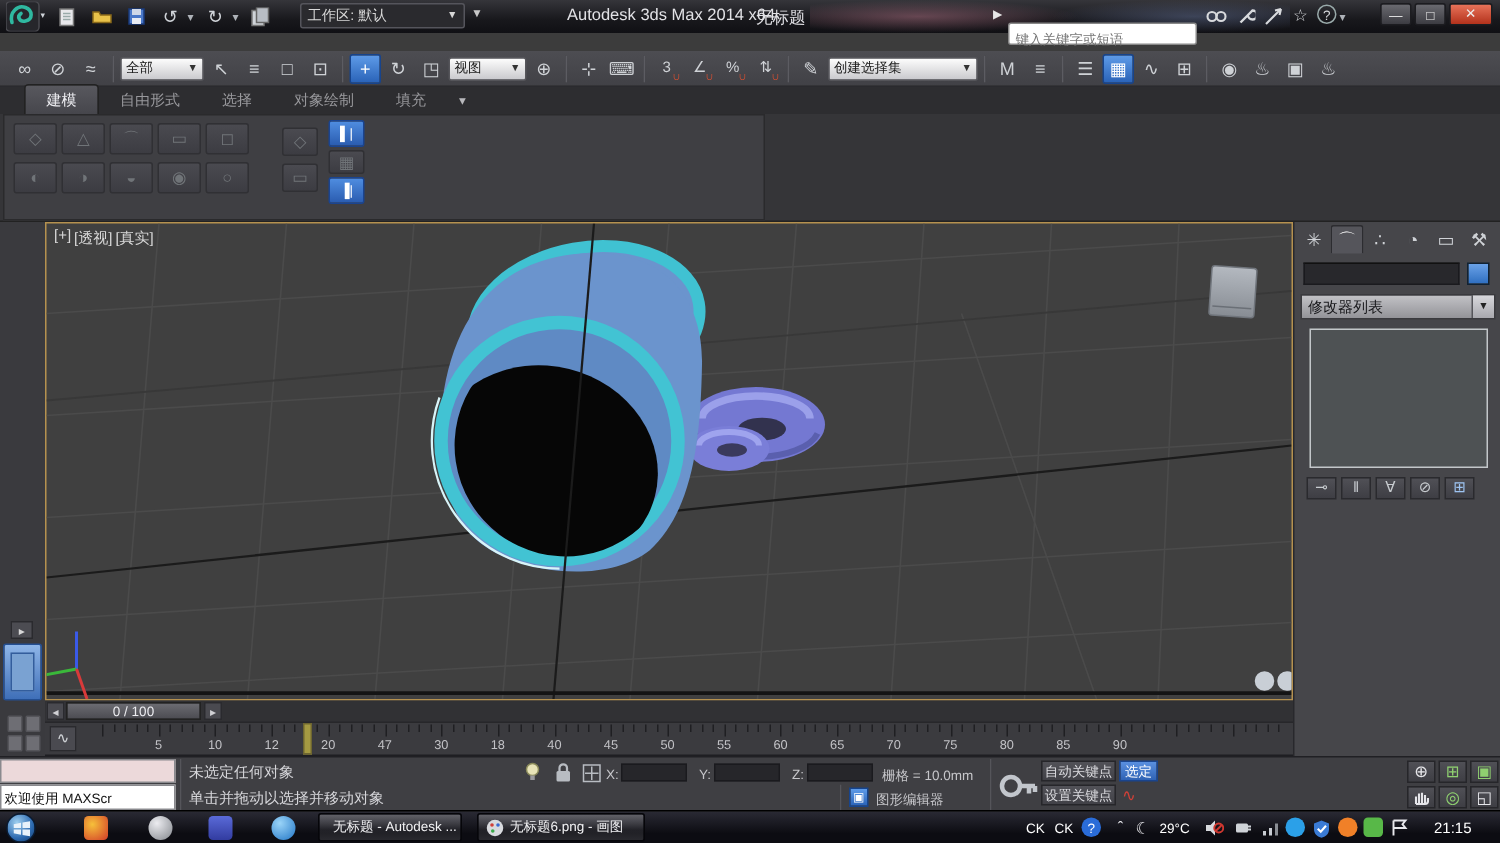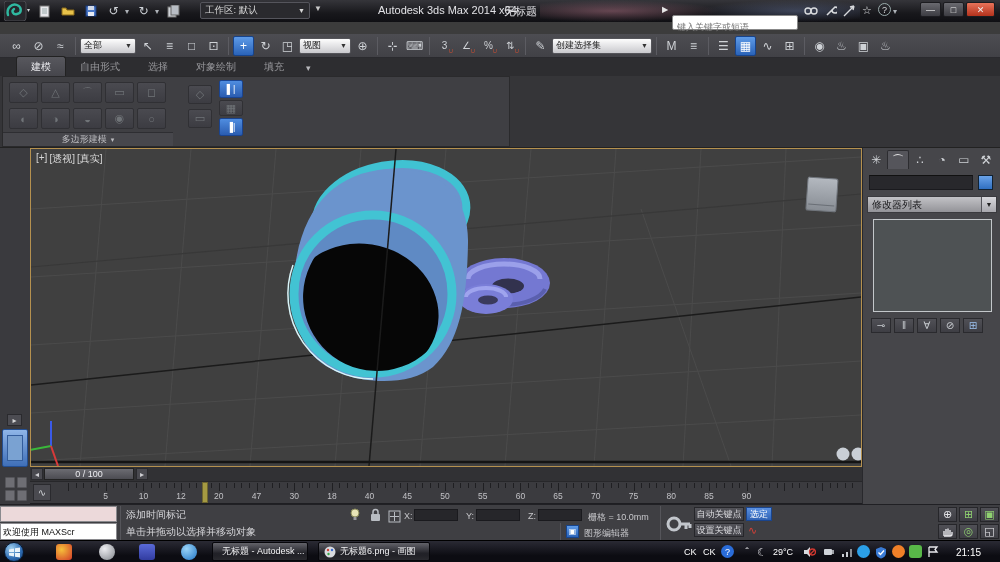--- a/index.html
+++ b/index.html
@@ -279,24 +279,20 @@
       <span class="rbtn" style="left:6px;top:31px">◐</span>
       <span class="rbtn" style="left:38px;top:31px">◑</span>
       <span class="rbtn" style="left:70px;top:31px">◒</span>
       <span class="rbtn" style="left:102px;top:31px">◉</span>
       <span class="rbtn" style="left:134px;top:31px">○</span>
       <span class="rbtn mid" style="left:185px;top:8px">◇</span>
       <span class="rbtn mid" style="left:185px;top:32px">▭</span>
       <span class="rbtn blue" style="left:216px;top:3px;width:24px;height:18px">▌|</span>
       <span class="rbtn" style="left:216px;top:23px;width:24px;height:16px">▦</span>
       <span class="rbtn blue" style="left:216px;top:41px;width:24px;height:18px">▐|</span>
-      <div id="rfooter">
-        <span>多边形建模</span>
-        <span style="font-size:7px">▾</span>
-      </div>
     </div>
   </div>
 
   <div id="leftstrip" class="abs">
     <div id="vp-flyout" class="abs">▸</div>
     <div id="vp-tab-active" class="abs">
         <div class="inner"></div>
       </div>
     <div id="vp-grid-btn" class="abs">
       <span></span>
@@ -539,21 +535,21 @@
         <span class="ticklabel" style="left: 678.9px;">85</span>
         <span class="ticklabel" style="left: 716.6px;">90</span>
       </div>
     <div id="framemarker" class="abs"></div>
   </div>
 
   <div id="statusbar" class="abs">
     <div id="listener-pink" class="abs"></div>
     <div id="listener-white" class="abs">欢迎使用 MAXScr</div>
     <div class="sb-sep abs" style="left:120px"></div>
-    <span class="sb-text abs" style="left:126px;top:3px">添加时间标记</span>
+    <span class="sb-text abs" style="left:126px;top:3px">未选定任何对象</span>
     <span class="sb-text abs" style="left:126px;top:20px">单击并拖动以选择并移动对象</span>
     <span class="abs" style="left:350px;top:3px">
       <svg width="10" height="14">
           <circle cx="5" cy="5" r="4" fill="#e8e4b8" stroke="#8a8a5a"></circle>
           <rect x="3.5" y="9" width="3" height="3" fill="#9a9a9e"></rect>
         </svg>
     </span>
     <span class="abs" style="left:370px;top:3px">
       <svg width="11" height="14">
           <rect x="1" y="6" width="9" height="7" rx="1" fill="#b8bcc2"></rect>

